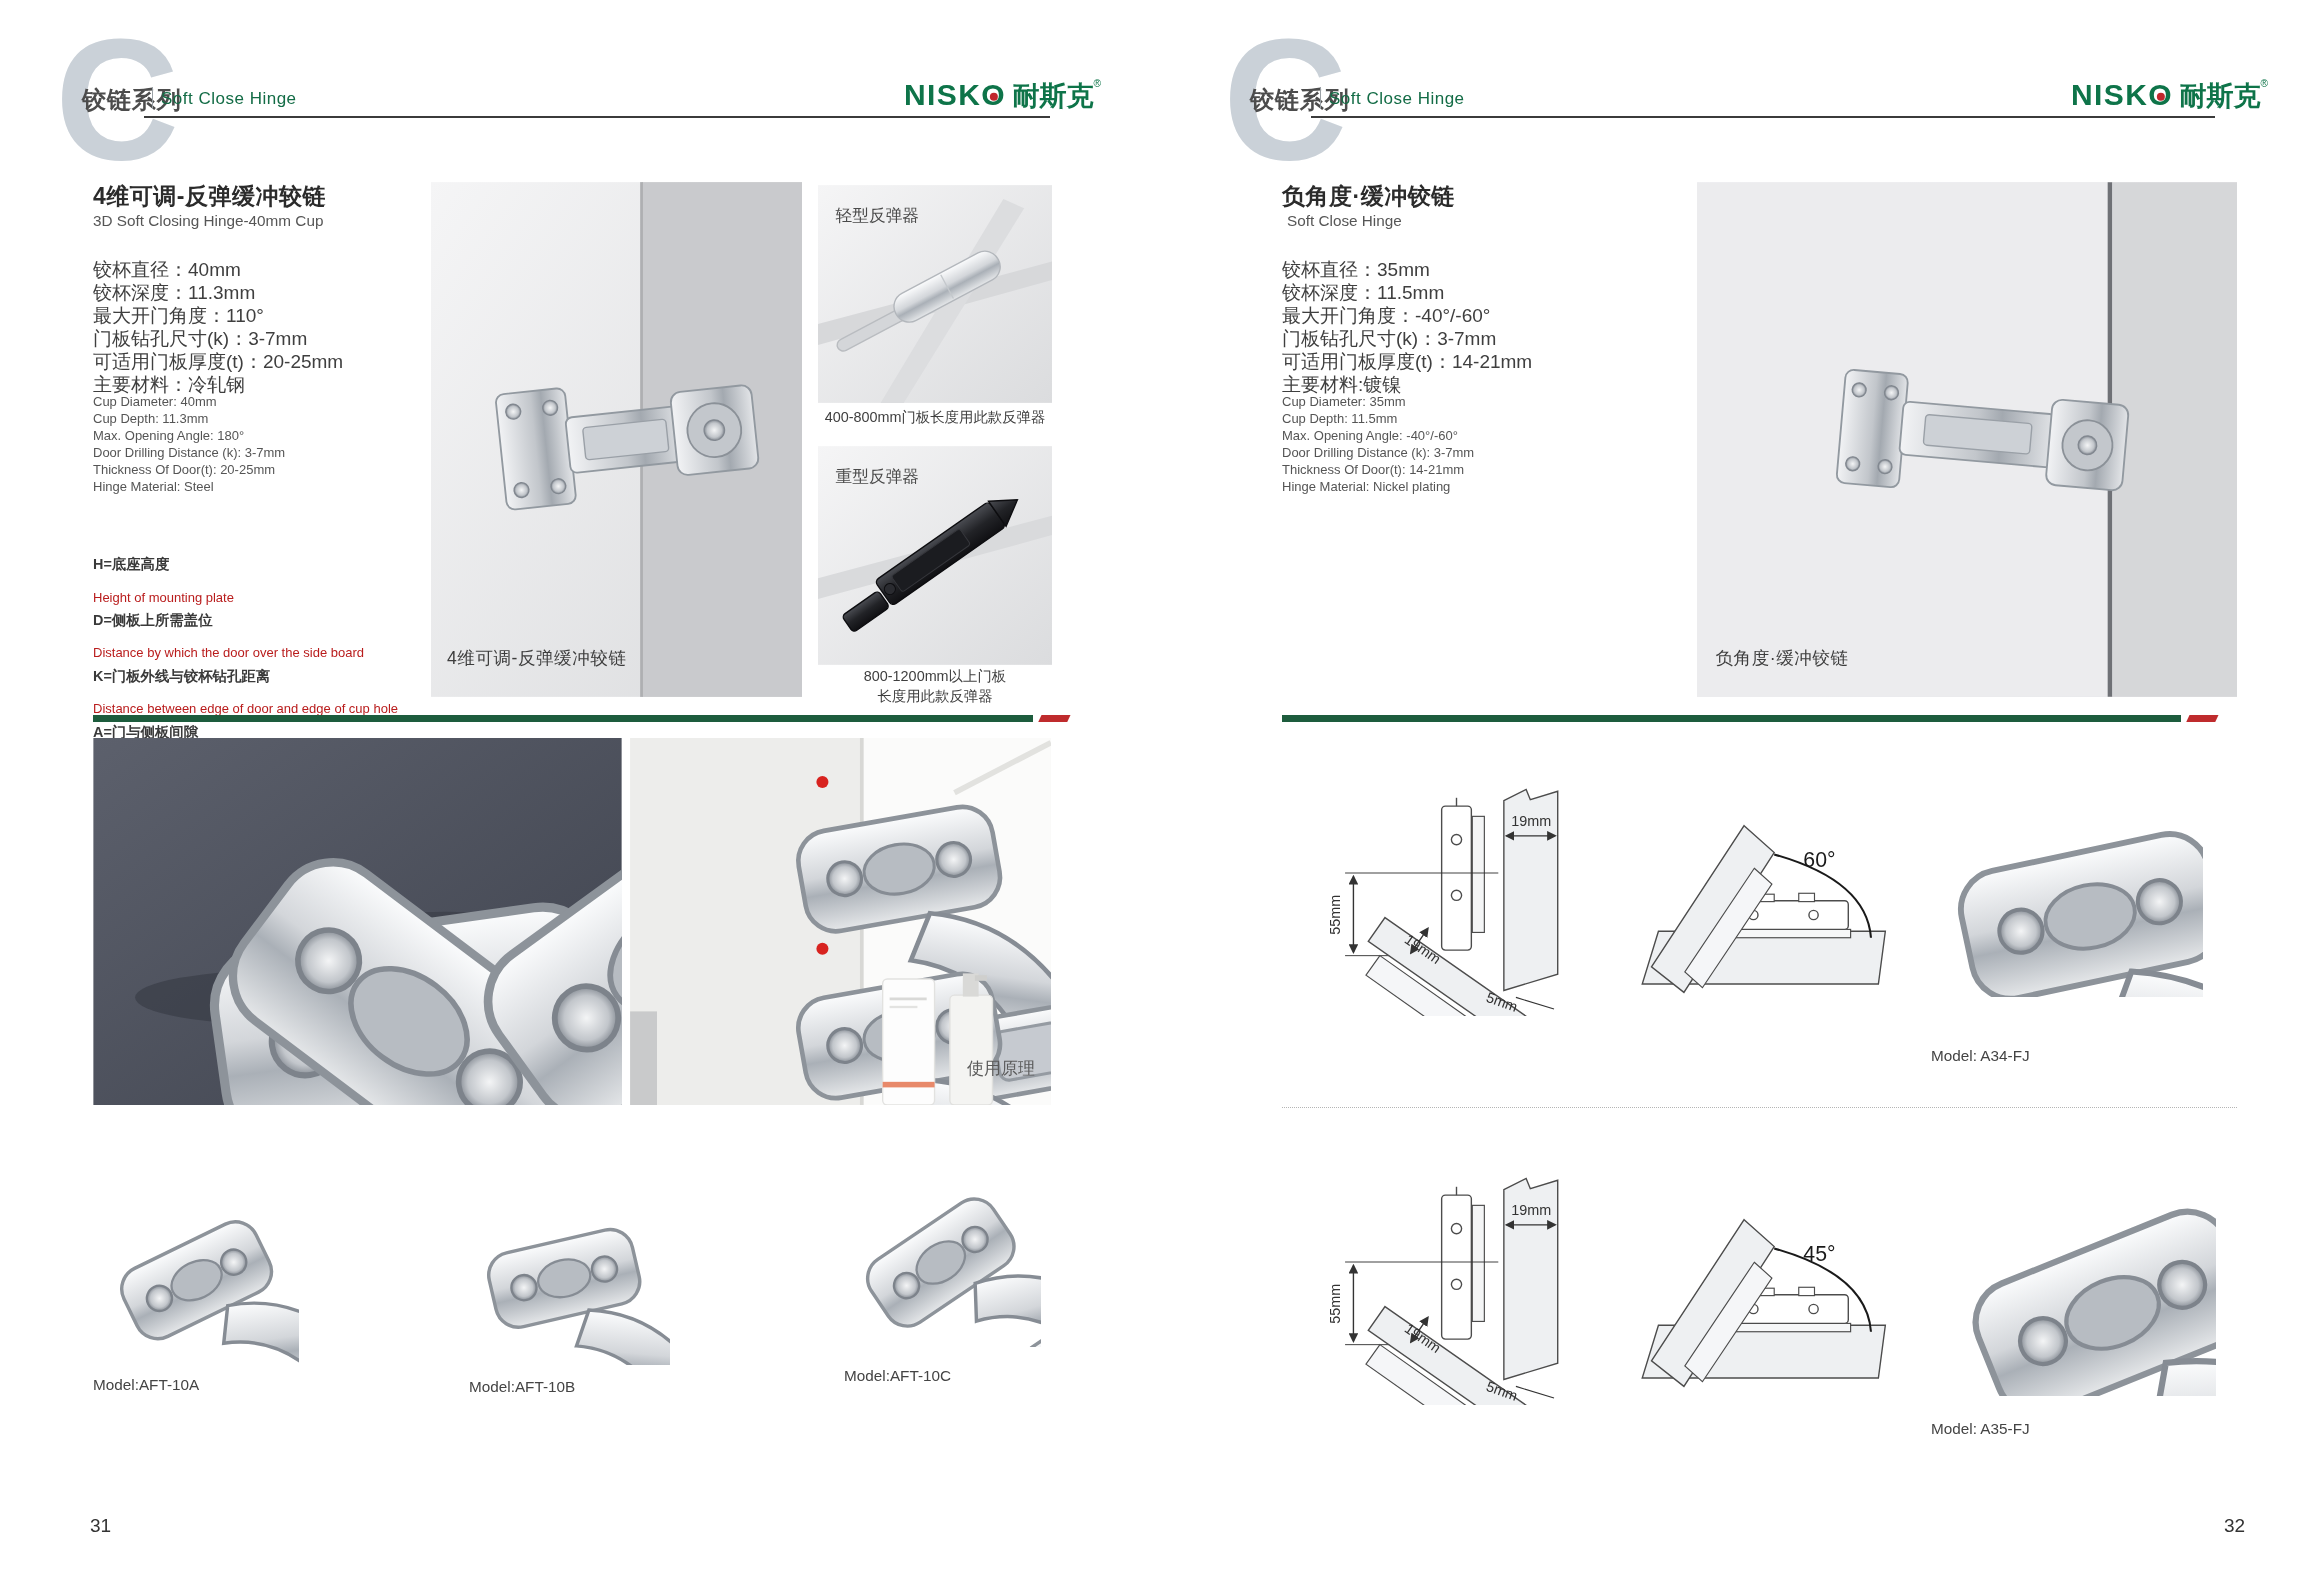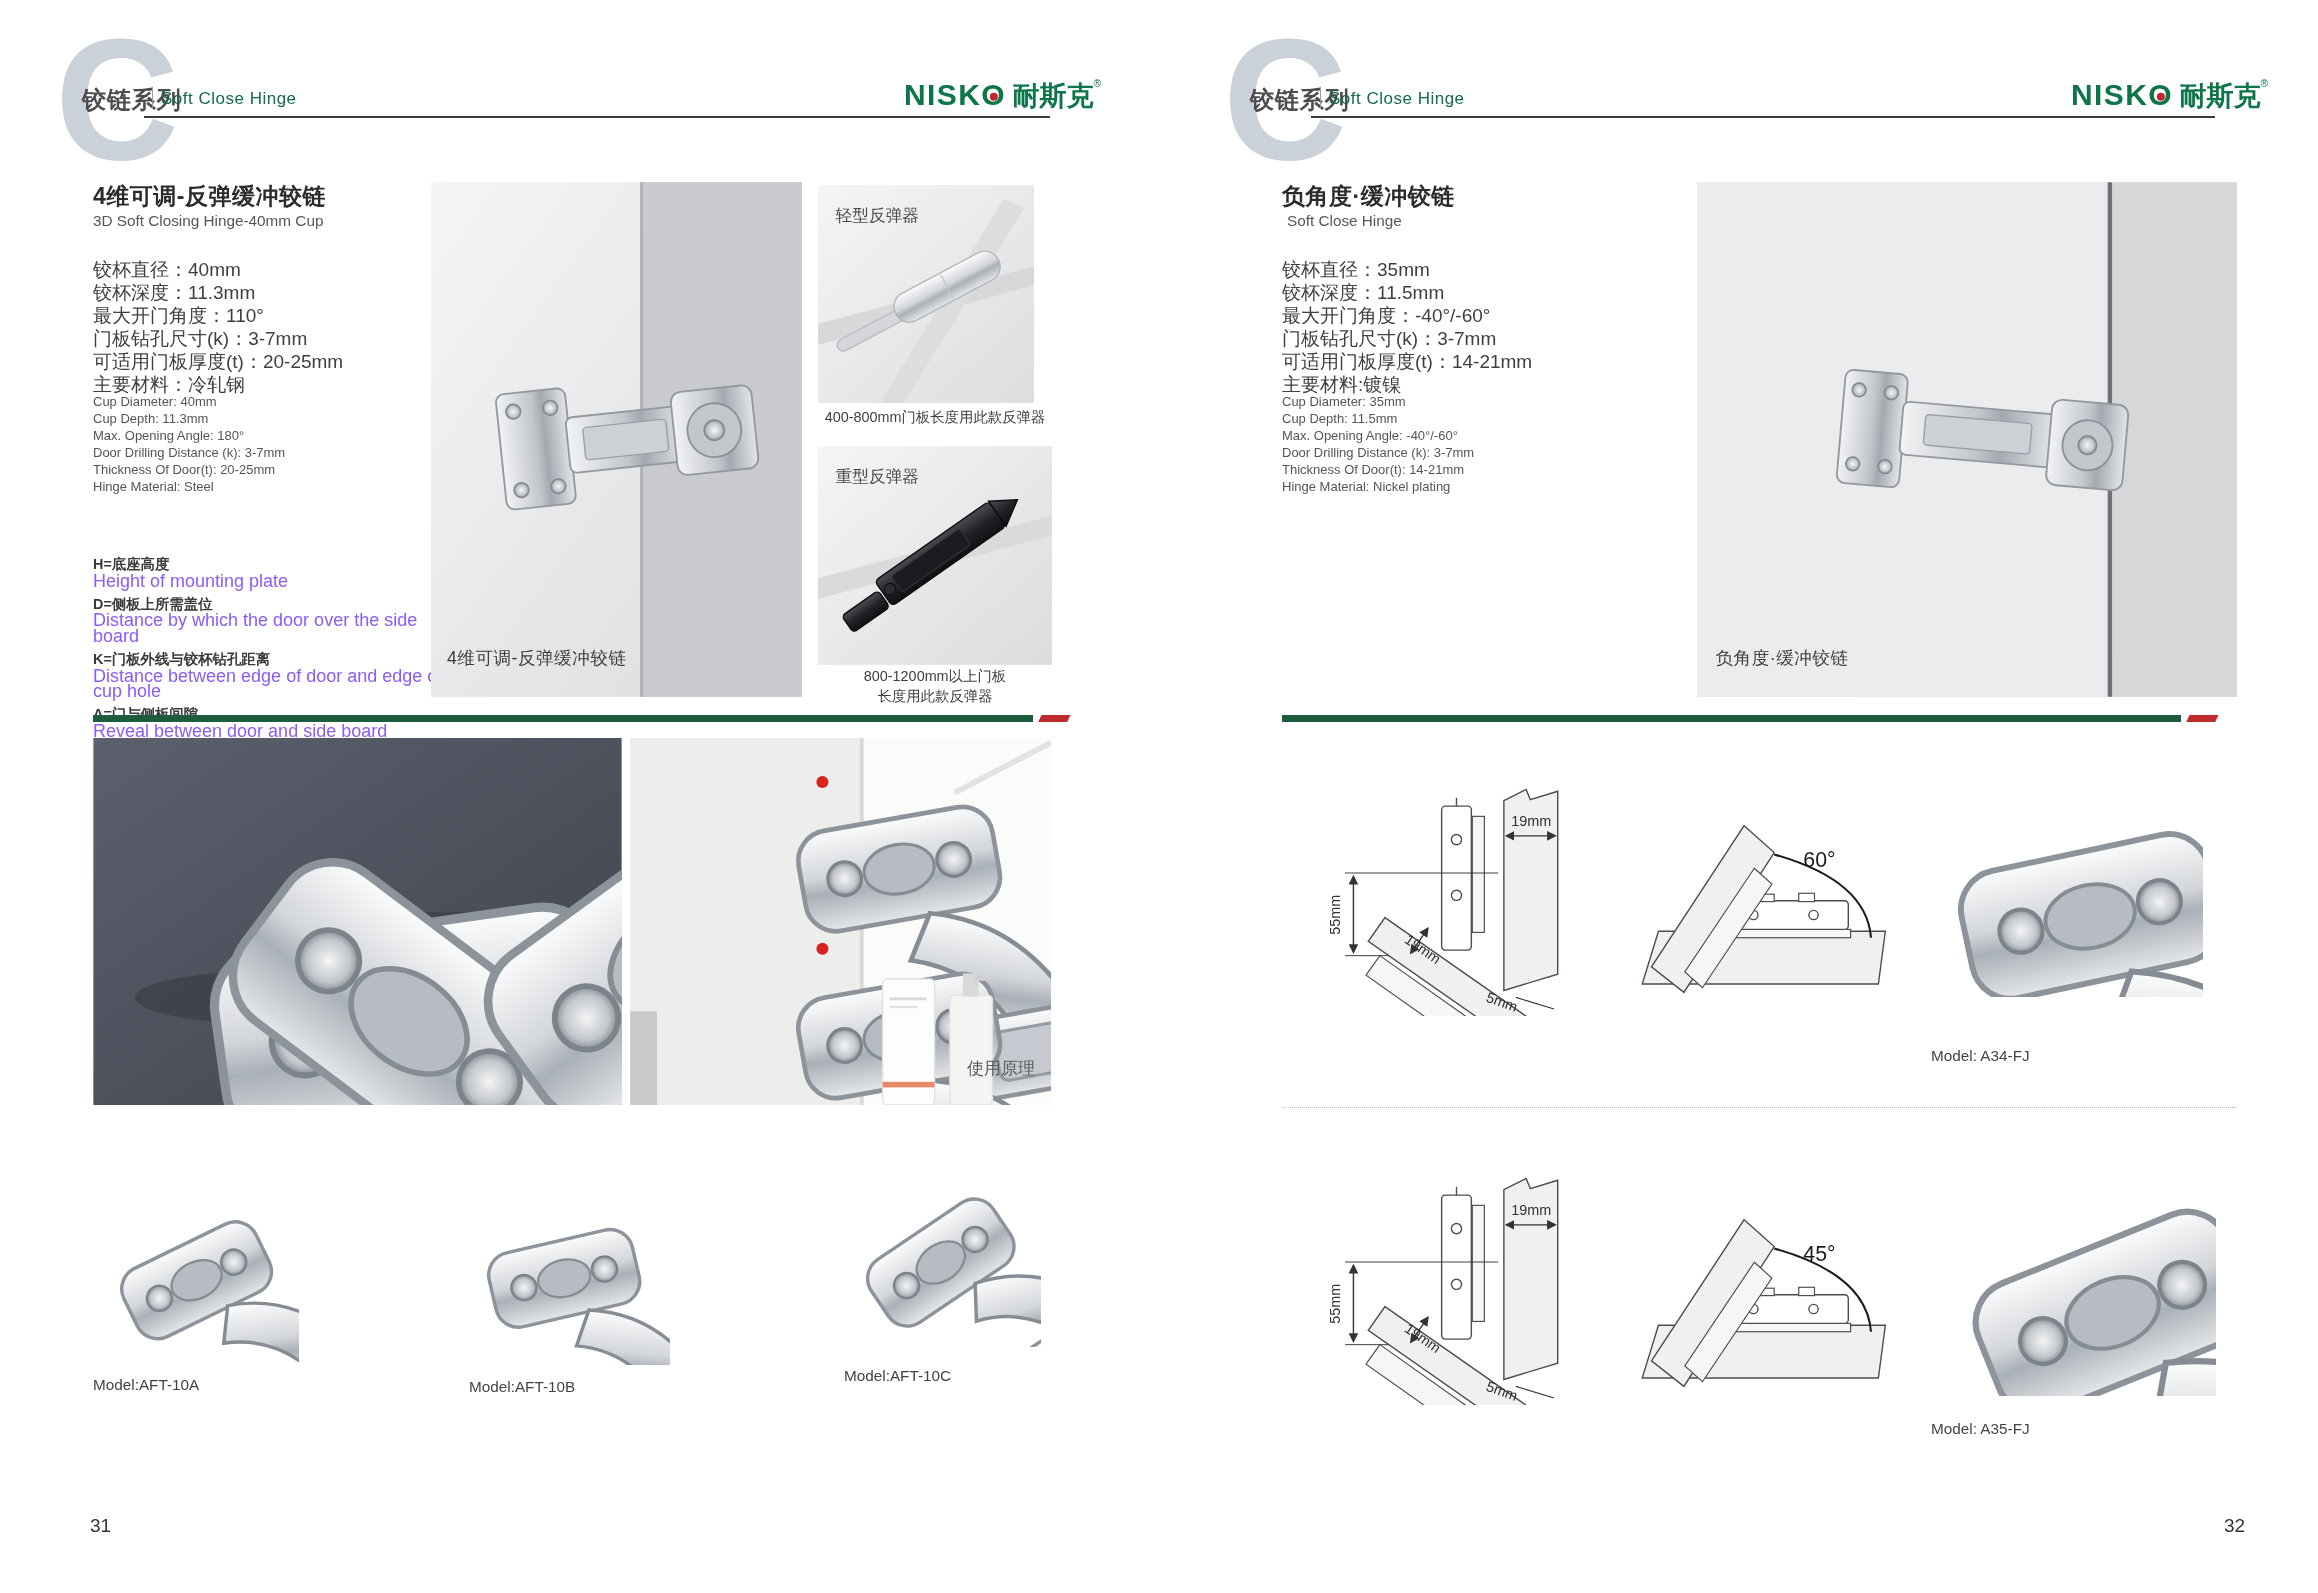--- a/index.html
+++ b/index.html
@@ -21,21 +21,21 @@
   .logo .cn { font-size:27px; font-weight:800; color:#0e7449; margin-left:6.5px;text-align:right; }
   .logo .reg { font-size:10.2px; color:#0e7449; vertical-align:top; }
 
   
   .title-cn { position:absolute; font-size:23px; font-weight:bold; color:#2b2b2b; letter-spacing:0.5px; }
   .subtitle-en { position:absolute; font-size:15.3px; color:#565656; }
   .spec-cn { position:absolute; font-size:19px; color:#3f3f3f; line-height:23px; }
   .spec-en { position:absolute; font-size:13px; color:#555; line-height:17px; }
   .legend { position:absolute; }
   .legend .cn { font-size:14.4px; font-weight:bold; color:#3a3a3a; line-height:17.6px; }
-  .legend .en { font-size:18px; color:#8b5cf6; line-height:15.3px; margin-bottom:7px; }
+  .legend .en { font-size:13px; color:#b91c1c; line-height:15.3px; margin-bottom:7px;margin-top:16px; }
 
   
   .photo { position:absolute; overflow:hidden; }
   .photo svg { display:block; }
   .photo-caption { position:absolute; font-size:17.6px; color:#3d3d3d; z-index:3; letter-spacing:0.5px; }
   .small-label { position:absolute; font-size:16.7px; color:#4a4a4a; z-index:3; }
   .small-caption { position:absolute; font-size:14.4px; color:#3f3f3f; text-align:center; line-height:19.5px; }
   .model-label { position:absolute; font-size:15.3px; color:#444; }
   .page-num { position:absolute; font-size:19px; color:#333; }
 
@@ -160,21 +160,21 @@
           <rect x="295" y="495" width="250" height="120" rx="14" fill="url(#metH)" stroke="#9299a0" stroke-width="4"></rect>
           <rect x="330" y="520" width="180" height="70" rx="8" fill="#cdd1d6" stroke="#9aa0a7" stroke-width="3"></rect>
           <rect x="525" y="465" width="175" height="180" rx="22" fill="url(#metH)" stroke="#9299a0" stroke-width="4"></rect>
           <circle cx="612" cy="555" r="58" fill="#c3c7cc" stroke="#8b9198" stroke-width="4"></circle>
           <circle cx="612" cy="555" r="22" fill="url(#scr)" stroke="#828890" stroke-width="3"></circle>
         </g>
       </svg>
       <div class="photo-caption" style="left:16px; top:464px;">4维可调-反弹缓冲较链</div>
     </div>
 
-    <div class="photo" style="left:818px; top:185px; width:216px; height:218px;">
+    <div class="photo" style="left:818px; top:185px; width:234px; height:218px;">
       <svg width="234" height="218" viewBox="0 0 505 470">
         <rect width="505" height="470" fill="url(#photoBg)"></rect>
         <polygon points="0,300 505,165 505,205 0,345" fill="#d7d8da"></polygon>
         <polygon points="135,470 400,30 445,50 185,470" fill="#dcdddf"></polygon>
         <g transform="rotate(-28 250 240)">
           <rect x="15" y="228" width="170" height="26" rx="13" fill="#d4d6d9" stroke="#b9bcc0" stroke-width="3"></rect>
           <rect x="160" y="202" width="250" height="66" rx="32" fill="url(#met)" stroke="#b3b7bc" stroke-width="3"></rect>
           <line x1="285" y1="206" x2="285" y2="264" stroke="#c4c8cc" stroke-width="3"></line>
         </g>
       </svg>

